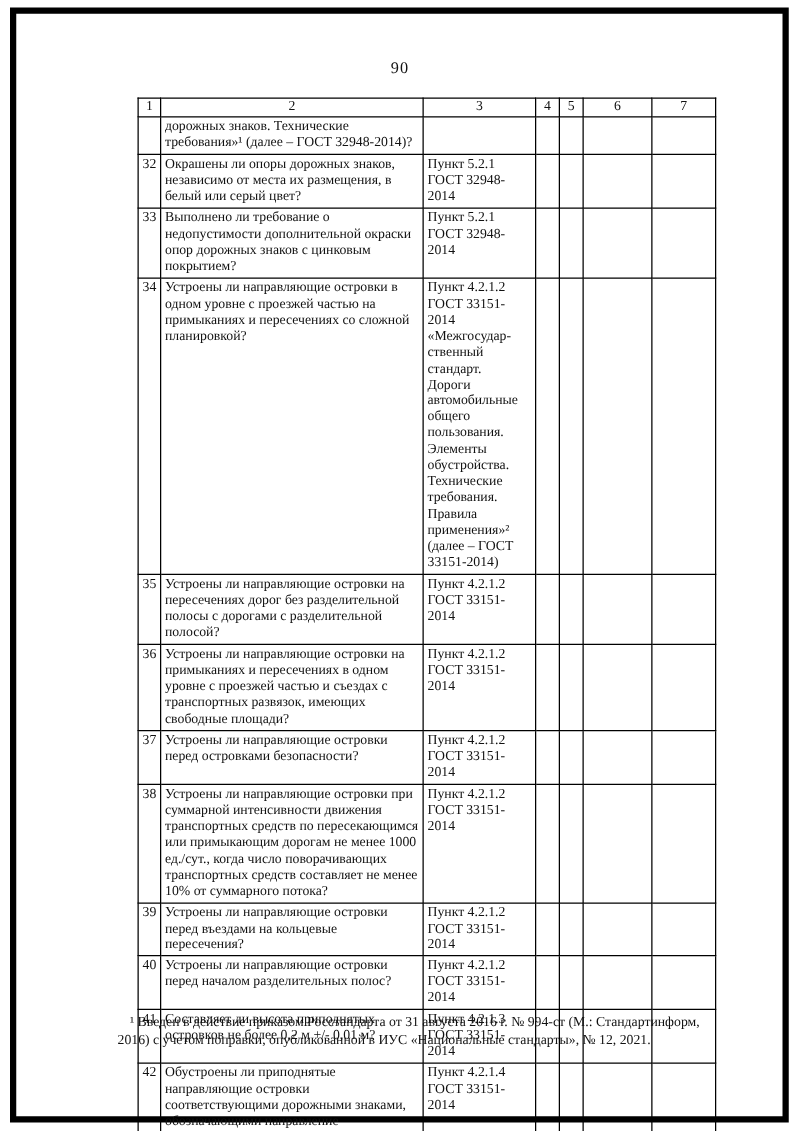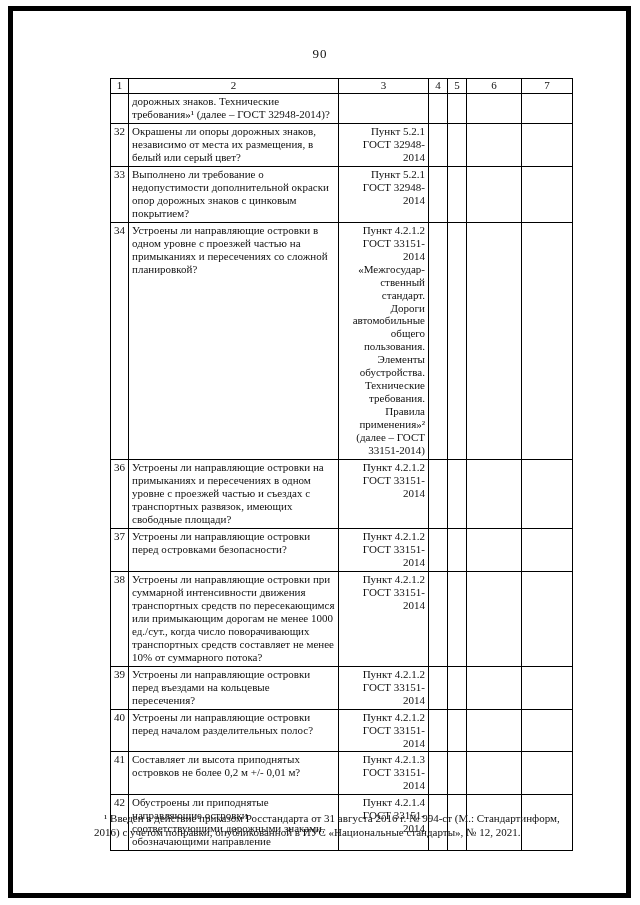--- a/index.html
+++ b/index.html
@@ -69,21 +69,21 @@
   col.c7 { width: 51px; }
   td.num-cell {
     text-align: left;
     padding-left: 4px;
   }
   td.question-cell {
     text-align: left;
     margin-left: 22px;
   }
   td.ref-cell {
-    text-align: right;
+    text-align: left;
     white-space: pre-line;
   }
   .footnotes {
     position: absolute;
     left: 94px;
     top: 812px;
     width: 478px;
     font-size: 11px;
     line-height: 1.25;
   }
@@ -175,20 +175,31 @@
 Правила
 применения»²
 (далее – ГОСТ
 33151-2014)</td>
             <td></td>
             <td></td>
             <td></td>
             <td></td>
           </tr>
           <tr>
+            <td class="num-cell">35</td>
+            <td class="question-cell">Устроены ли направляющие островки на пересечениях дорог без разделительной полосы с дорогами с разделительной полосой?</td>
+            <td class="ref-cell">Пункт 4.2.1.2
+ГОСТ 33151-
+2014</td>
+            <td></td>
+            <td></td>
+            <td></td>
+            <td></td>
+          </tr>
+          <tr>
             <td class="num-cell">36</td>
             <td class="question-cell">Устроены ли направляющие островки на примыканиях и пересечениях в одном уровне с проезжей частью и съездах с транспортных развязок, имеющих свободные площади?</td>
             <td class="ref-cell">Пункт 4.2.1.2
 ГОСТ 33151-
 2014</td>
             <td></td>
             <td></td>
             <td></td>
             <td></td>
           </tr>

